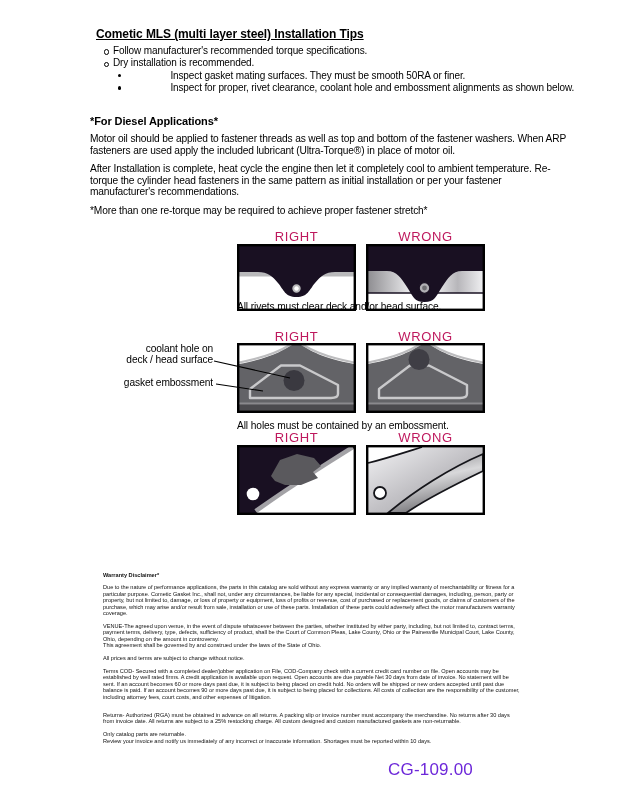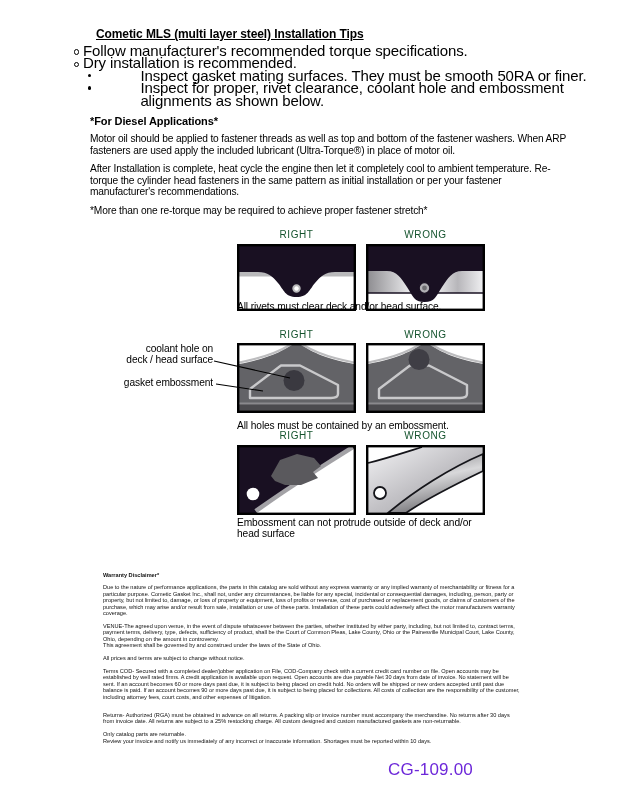--- a/index.html
+++ b/index.html
@@ -2,31 +2,31 @@
 <html><head>
 <meta charset="utf-8">
 <style>
   html,body{margin:0;padding:0;background:#fff;}
   .page{position:relative;width:604px;height:800px;background:#fff;overflow:hidden;
         font-family:"Liberation Sans","DejaVu Sans",sans-serif;color:#000;}
   .abs{position:absolute;}
 
   #title{left:96px;top:27px;font-size:12px;font-weight:bold;text-decoration:underline;letter-spacing:-0.1px;}
 
-  #tips{left:74px;top:45px;font-size:15px;line-height:12.4px;letter-spacing:-0.12px;}
+  #tips{left:104px;top:45px;font-size:10px;line-height:12.4px;letter-spacing:-0.12px;}
   .tipline{display:flex;align-items:flex-start;}
   .tipline.sub{padding-left:14px;gap:46px;}
   .ob{flex:0 0 auto;width:3.4px;height:3.4px;border:1px solid #000;border-radius:50%;margin:4.2px 3.6px 0 0;}
   .fb{flex:0 0 auto;width:3.4px;height:3.4px;background:#000;border-radius:50%;margin:4.2px 3px 0 0;}
 
   #diesel-h{left:90px;top:115px;font-size:11px;font-weight:bold;letter-spacing:-0.1px;}
   .para{left:90px;width:476px;font-size:10.2px;line-height:11.6px;letter-spacing:-0.15px;}
   #dp1{top:133px;}#dp2{top:163px;}#dp3{top:205px;}
 
-  .hdr{width:119px;text-align:center;font-size:10px;letter-spacing:0.6px;color:#14532d;}
+  .hdr{width:119px;text-align:center;font-size:13px;letter-spacing:0.6px;color:#be185d;}
   .hdr.r{left:237px;}.hdr.w{left:366px;}
   #h1r,#h1w{top:229px;}#h2r,#h2w{top:329px;}#h3r,#h3w{top:430px;}
 
   .panel{position:absolute;display:block;}
   #p1r{left:237px;top:244px;}#p1w{left:366px;top:244px;}
   #p2r{left:237px;top:343px;}#p2w{left:366px;top:343px;}
   #p3r{left:237px;top:445px;}#p3w{left:366px;top:445px;}
 
   .cap{left:237px;font-size:10.2px;letter-spacing:-0.1px;line-height:11px;}
   #cap1{top:301px;}#cap2{top:420px;}#cap3{top:517px;width:238px;}
@@ -166,21 +166,20 @@
         <stop offset="1" stop-color="#757478"></stop>
       </linearGradient>
     </defs>
     <rect x="1.2" y="1.2" width="116.6" height="67.6" fill="#ffffff"></rect>
     <path d="M2,18 C22,13 40,7 56,2 L117,2 L117,9 C84,23 48,46 22,68 L2,68 Z" fill="url(#g3a)"></path>
     <path d="M2,18 C22,13 40,7 56,2" fill="none" stroke="#15151a" stroke-width="1.8"></path>
     <path d="M22,68 C48,46 84,23 117,9 L117,26 C88,40 60,54 40,68 Z" fill="url(#g3b)" stroke="#15151a" stroke-width="1.8"></path>
     <circle cx="14" cy="48" r="6" fill="#ffffff" stroke="#15151a" stroke-width="1.8"></circle>
     <rect x="1.2" y="1.2" width="116.6" height="67.6" fill="none" stroke="#000000" stroke-width="2.4"></rect>
   </svg>
-  <div class="abs cap" id="cap3">Embossment can not protrude outside of deck and/or head surface</div>
 
   <div class="abs" id="disc">
     <div class="dh">Warranty Disclaimer*</div>
     <p>Due to the nature of performance applications, the parts in this catalog are sold without any express warranty or any implied warranty of merchantability or fitness for a particular purpose.  Cometic Gasket Inc., shall not, under any circumstances, be liable for any special, incidental or consequential damages, including, person, party or property, but not limited to, damage, or loss of property or equipment, loss of profits or revenue, cost of purchased or replacement goods, or claims of customers of the purchase, which may arise and/or result from sale, installation or use of these parts.  Installation of these parts could adversely affect the motor manufacturers warranty coverage.</p>
     <p class="tight">VENUE-The agreed upon venue, in the event of dispute whatsoever between the parties, whether instituted by either party, including, but not limited to, contract terms, payment terms, delivery, type, defects, sufficiency of product, shall be the Court of Common Pleas, Lake County, Ohio or the Painesville Municipal Court, Lake County, Ohio, depending on the amount in controversy.</p>
     <p>This agreement shall be governed by and construed under the laws of the State of Ohio.</p>
     <p>All prices and terms are subject to change without notice.</p>
     <p class="wide">Terms COD- Secured with a completed dealer/jobber application on File, COD-Company check with a current credit card number on file.  Open accounts may be established by well rated firms.  A credit application is available upon request.  Open accounts are due payable Net 30 days from date of invoice.  No statement will be sent.  If an account becomes 60 or more days past due, it is subject to being placed on credit hold.  No orders will be shipped or new orders accepted until past due balance is paid.  If an account becomes 90 or more days past due, it is subject to being placed for collections.  All costs of collection are the responsibility of the customer, including attorney fees, court costs, and other expenses of litigation.</p>
     <p>Returns- Authorized (RGA) must be obtained in advance on all returns.  A packing slip or invoice number must accompany the merchandise.  No returns after 30 days from invoice date.  All returns are subject to a 25% restocking charge.  All custom designed and custom manufactured gaskets are non-returnable.</p>
     <p class="tight">Only catalog parts are returnable.</p>

